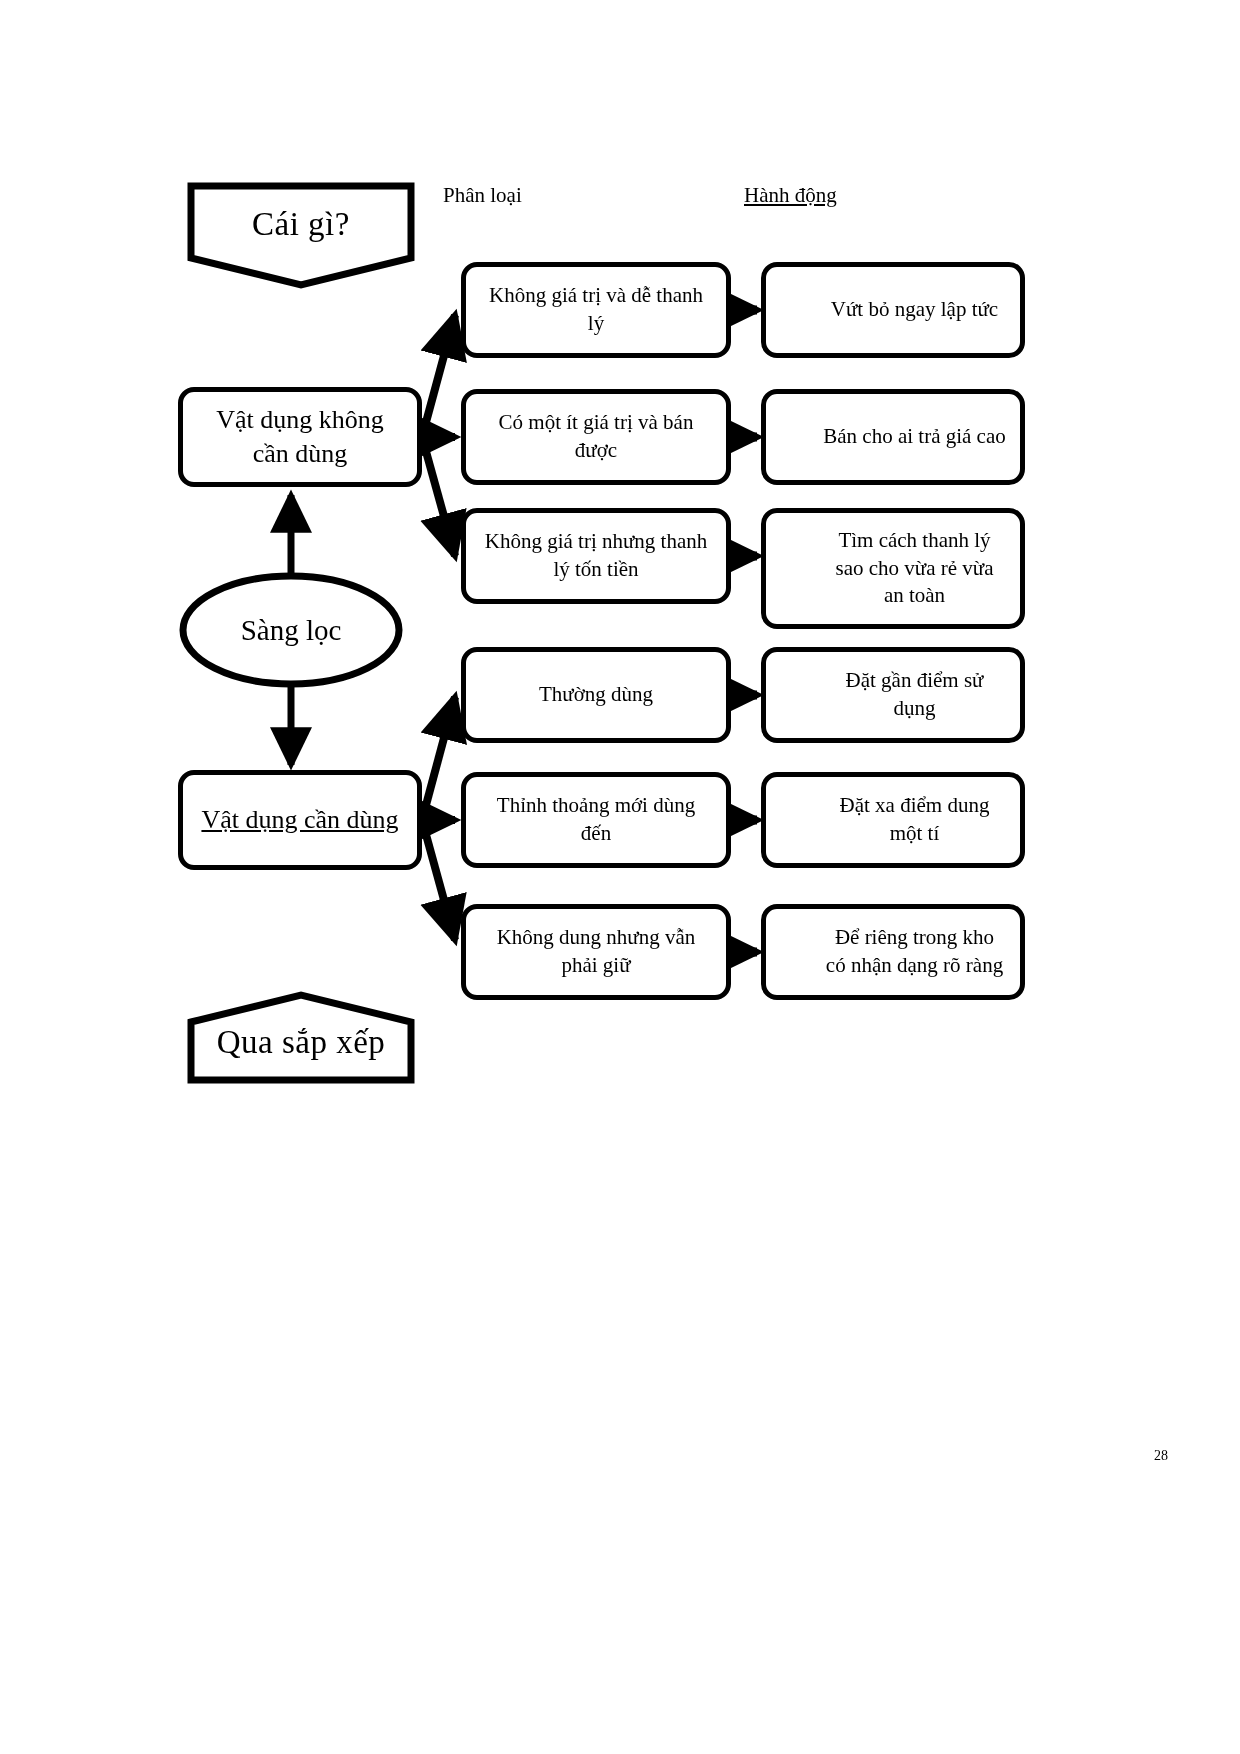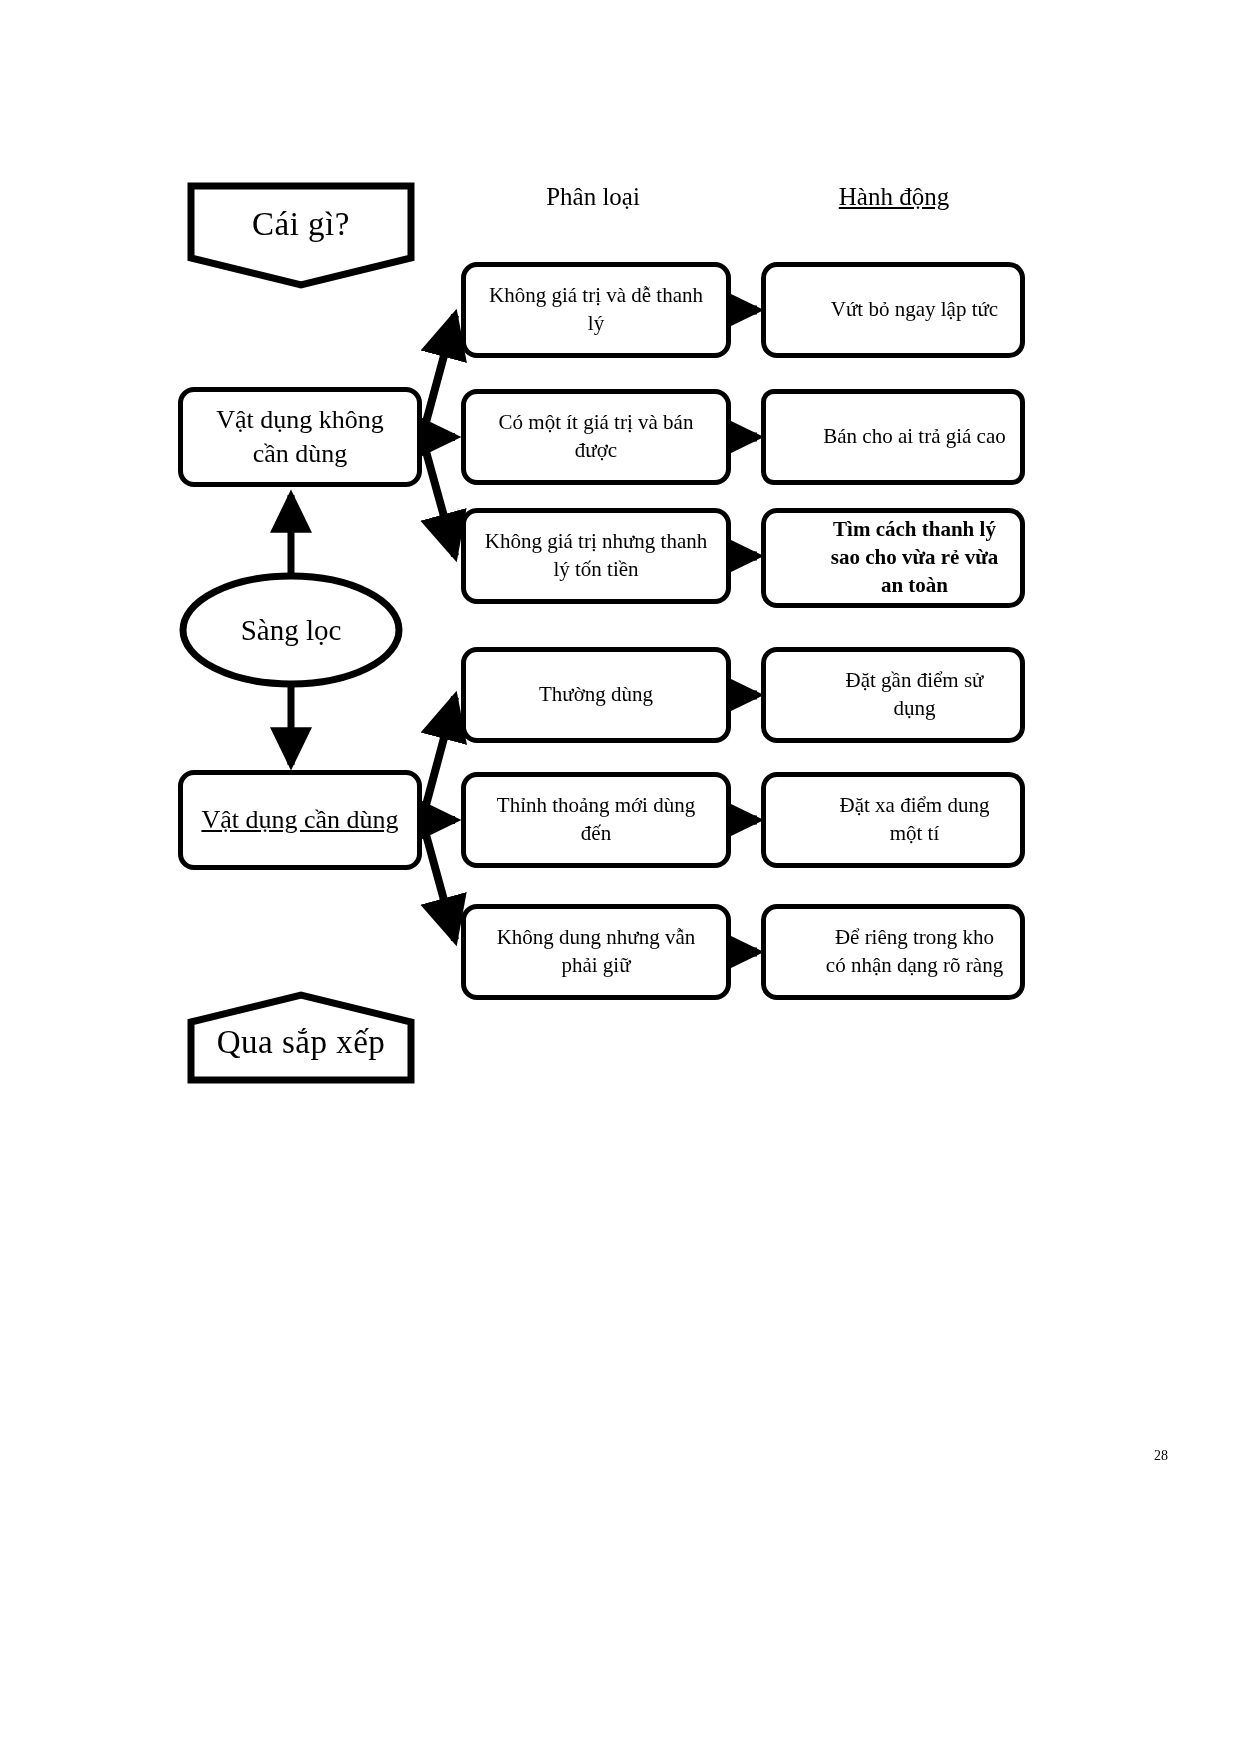--- a/index.html
+++ b/index.html
@@ -31,21 +31,21 @@
 
   .inner{padding:0 14px;width:100%;}
 
   
   .banner-label{
     position:absolute;display:flex;align-items:center;justify-content:center;
     font-size:33px;letter-spacing:.5px;
   }
 
   .colhead{
-    position:absolute;font-size:25px;text-align:center;width:300px;
+    position:absolute;font-size:21px;text-align:left;width:300px;
   }
 
   .ellipse-label{
     position:absolute;display:flex;align-items:center;justify-content:center;
     font-size:29px;width:230px;height:90px;
   }
 
   .pagenum{
     position:absolute;right:72px;bottom:290px;font-size:14px;
     font-family:"Liberation Serif","DejaVu Serif",serif;
@@ -121,24 +121,24 @@
   <div class="node rbox midbox" style="left:461px;top:772px;width:270px;height:96px;">
     <div class="inner">Thỉnh thoảng mới dùng đến</div>
   </div>
   <div class="node rbox midbox" style="left:461px;top:904px;width:270px;height:96px;">
     <div class="inner">Không dung nhưng vẫn phải giữ</div>
   </div>
 
   <div class="node rbox actbox" style="left:761px;top:262px;width:264px;height:96px;">
     <div class="inner">Vứt bỏ ngay lập tức</div>
   </div>
-  <div class="node rbox actbox" style="left:761px;top:389px;width:264px;height:96px;border-radius:13px;">
+  <div class="node rbox actbox" style="left:761px;top:389px;width:264px;height:96px;">
     <div class="inner">Bán cho ai trả giá cao</div>
   </div>
-  <div class="node rbox actbox" style="left:761px;top:508px;width:264px;height:100px;font-weight:bold;">
+  <div class="node rbox actbox" style="left:761px;top:508px;width:264px;height:121px;">
     <div class="inner">Tìm cách thanh lý sao cho vừa rẻ vừa an toàn</div>
   </div>
   <div class="node rbox actbox" style="left:761px;top:647px;width:264px;height:96px;">
     <div class="inner">Đặt gần điểm sử dụng</div>
   </div>
   <div class="node rbox actbox" style="left:761px;top:772px;width:264px;height:96px;">
     <div class="inner">Đặt xa điểm dung một tí</div>
   </div>
   <div class="node rbox actbox" style="left:761px;top:904px;width:264px;height:96px;">
     <div class="inner">Để riêng trong kho có nhận dạng rõ ràng</div>

